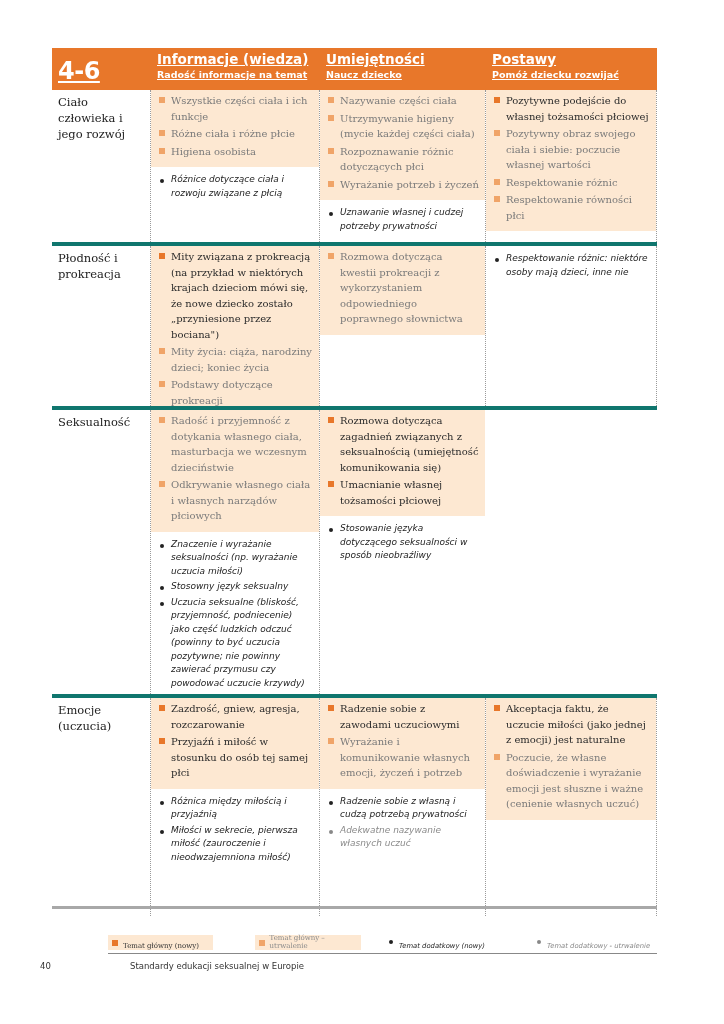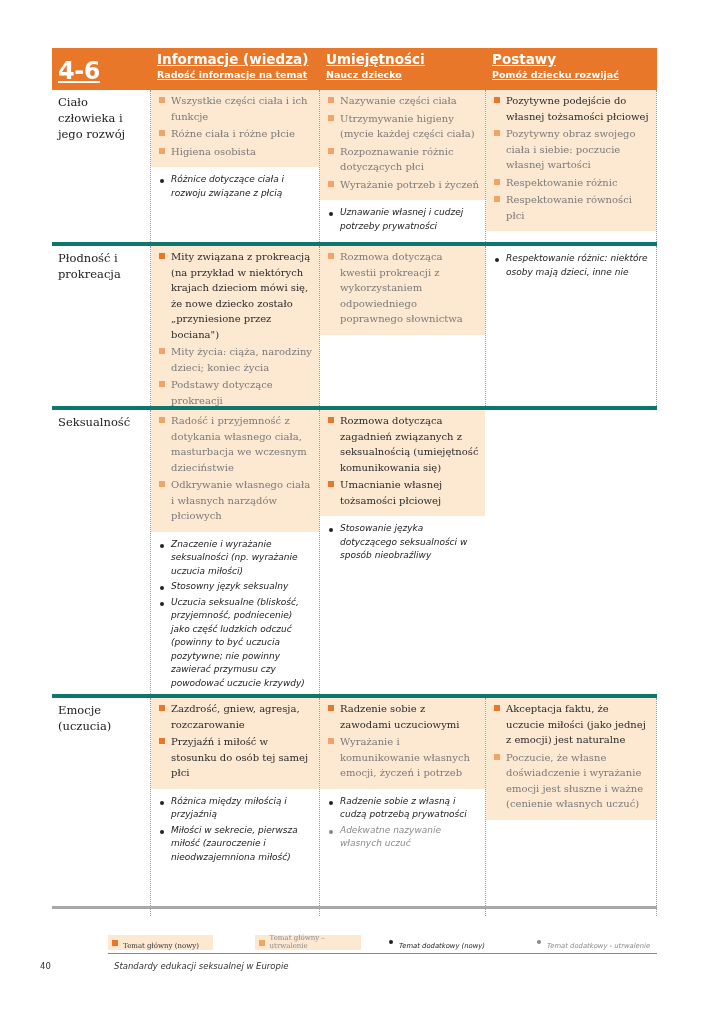--- a/index.html
+++ b/index.html
@@ -39,21 +39,21 @@
   .lg.l1 { left: 0; width: 103px; background: #fde8d2; padding-left: 2px; }
   .lg.l2 { left: 147px; width: 104px; background: #fde8d2; padding-left: 2px; }
   .lg.l3 { left: 278px; }
   .lg.l4 { left: 426px; }
   .lg.l3 .lbl, .lg.l4 .lbl { font-family: "DejaVu Sans", sans-serif; font-style: italic; font-size: 6.8px; }
   .lg.l1 .lbl { color: #333; } .lg.l2 .lbl { color: #8a8a8a; }
   .lg.l3 .lbl { color: #222; } .lg.l4 .lbl { color: #8a8a8a; }
   .legend-rule { position: absolute; left: 108px; top: 953px; width: 549px; height: 1px; background: #888; }
   .footer { position: absolute; top: 961px; font-family: "DejaVu Sans", sans-serif; font-size: 8.5px; color: #333; }
   .page-num { left: 40px; }
-  .footer-title { left: 114px; font-style: italic; }
+  .footer-title { left: 130px; }
 </style>
 </head>
 <body>
 
 <div class="table">
   <div class="hdr">
     <div class="age">4-6</div>
     <div class="col">
       <div class="t1">Informacje (wiedza)</div>
       <div class="t2">Radość informacje na temat</div>

